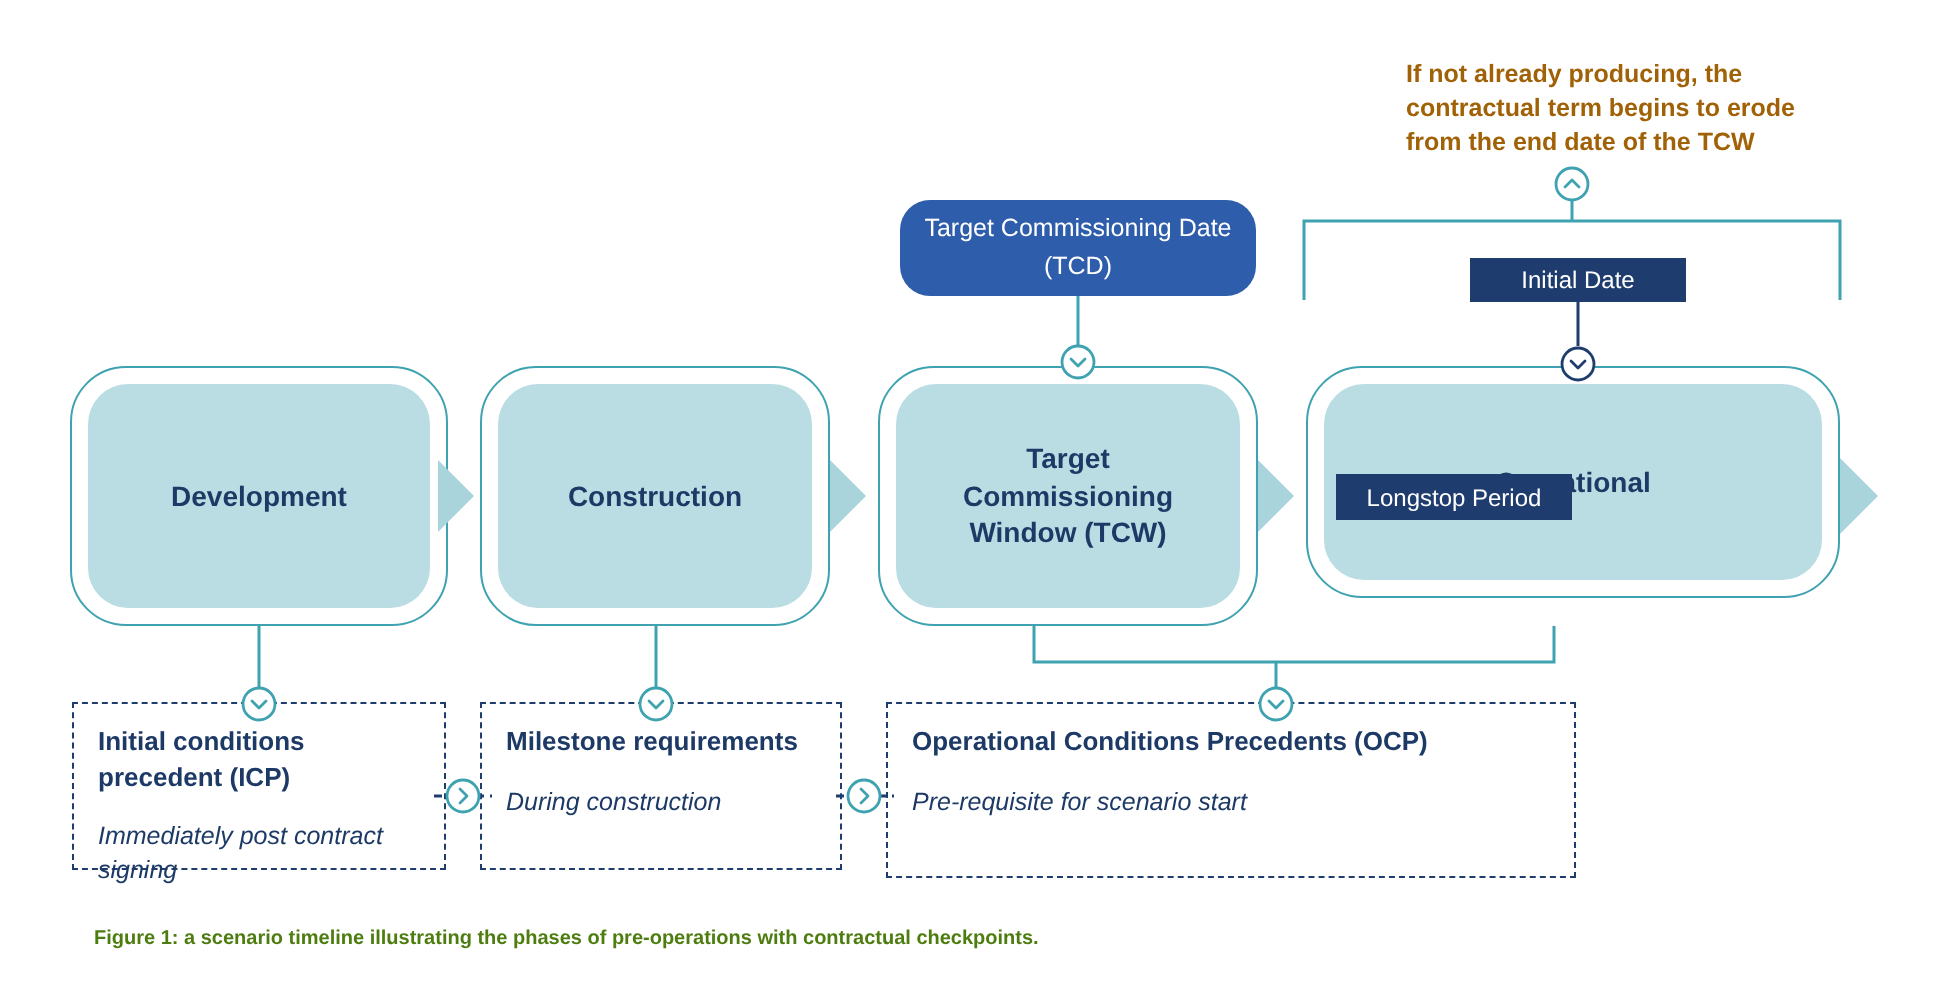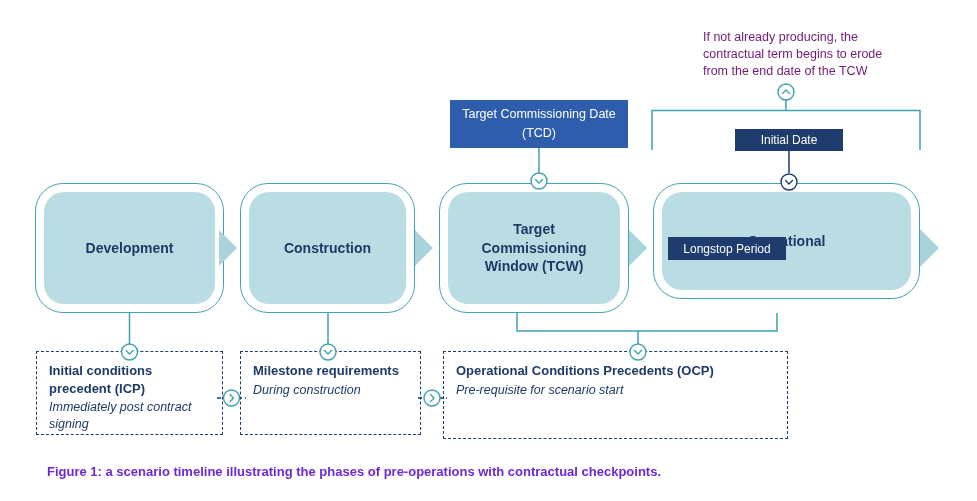--- a/index.html
+++ b/index.html
@@ -23,38 +23,38 @@
     color:#fff;text-align:center;box-sizing:border-box;
   }
   .tcd{background:#2E5DAB;font-size:12.5px;line-height:1.55;}
   .navy{background:#1E3C6E;font-size:12px;}
   
   .checkpoint{
     position:absolute;border:1.5px dashed #1E3C6E;box-sizing:border-box;
     padding:10px 12px;background:#fff;
   }
   .cp-title{font-weight:bold;font-size:13px;line-height:1.35;color:#1D3A66;}
-  .cp-sub{font-style:italic;font-size:12.5px;line-height:1.35;color:#1D3A66;margin-top:2px;}
+  .cp-sub{font-style:italic;font-size:12.5px;line-height:1.35;color:#1D3A66;margin-top:13px;}
   .annotation{
     position:absolute;left:703px;top:29px;width:205px;
-    font-size:12.5px;line-height:17px;color:#701a75;
+    font-size:12.5px;line-height:17px;color:#a16207;font-weight:bold;
   }
   .caption{
-    position:absolute;left:35px;top:464px;font-weight:bold;font-size:13px;color:#6d28d9;padding-left:12px;
+    position:absolute;left:35px;top:464px;font-weight:bold;font-size:10px;color:#4d7c0f;padding-left:12px;
   }
   svg.overlay{position:absolute;left:0;top:0;pointer-events:none;}
 </style>
 </head>
 <body>
 
 <div id="stage">
 
   <div class="annotation">If not already producing, the contractual term begins to erode from the end date of the TCW</div>
 
-  <div class="tag tcd" style="left:450px;top:100px;width:178px;height:48px;padding:0 8px;">
+  <div class="tag tcd" style="left:450px;top:100px;width:178px;height:48px;padding:0 8px;border-radius:15px;">
     <span>Target Commissioning Date (TCD)</span>
   </div>
 
   <div class="tag navy" style="left:735px;top:129px;width:108px;height:22px;">
     <span>Initial Date</span>
   </div>
 
   <div class="phase-outer" style="left:35px;top:183px;width:189px;height:130px;padding-left:44px;">
     <div class="phase-inner">
       <div class="phase-label">Development</div>

